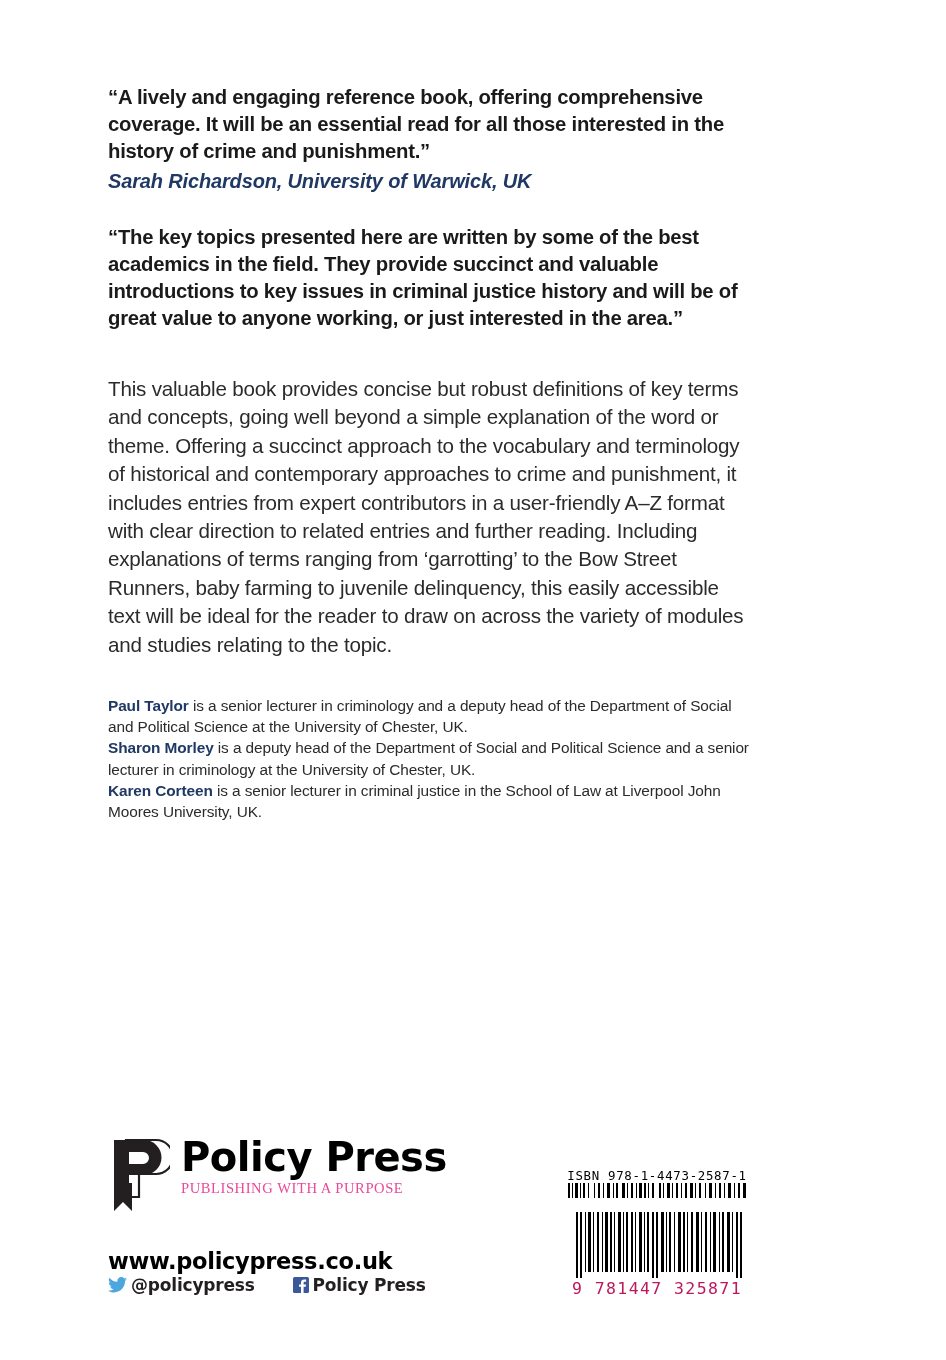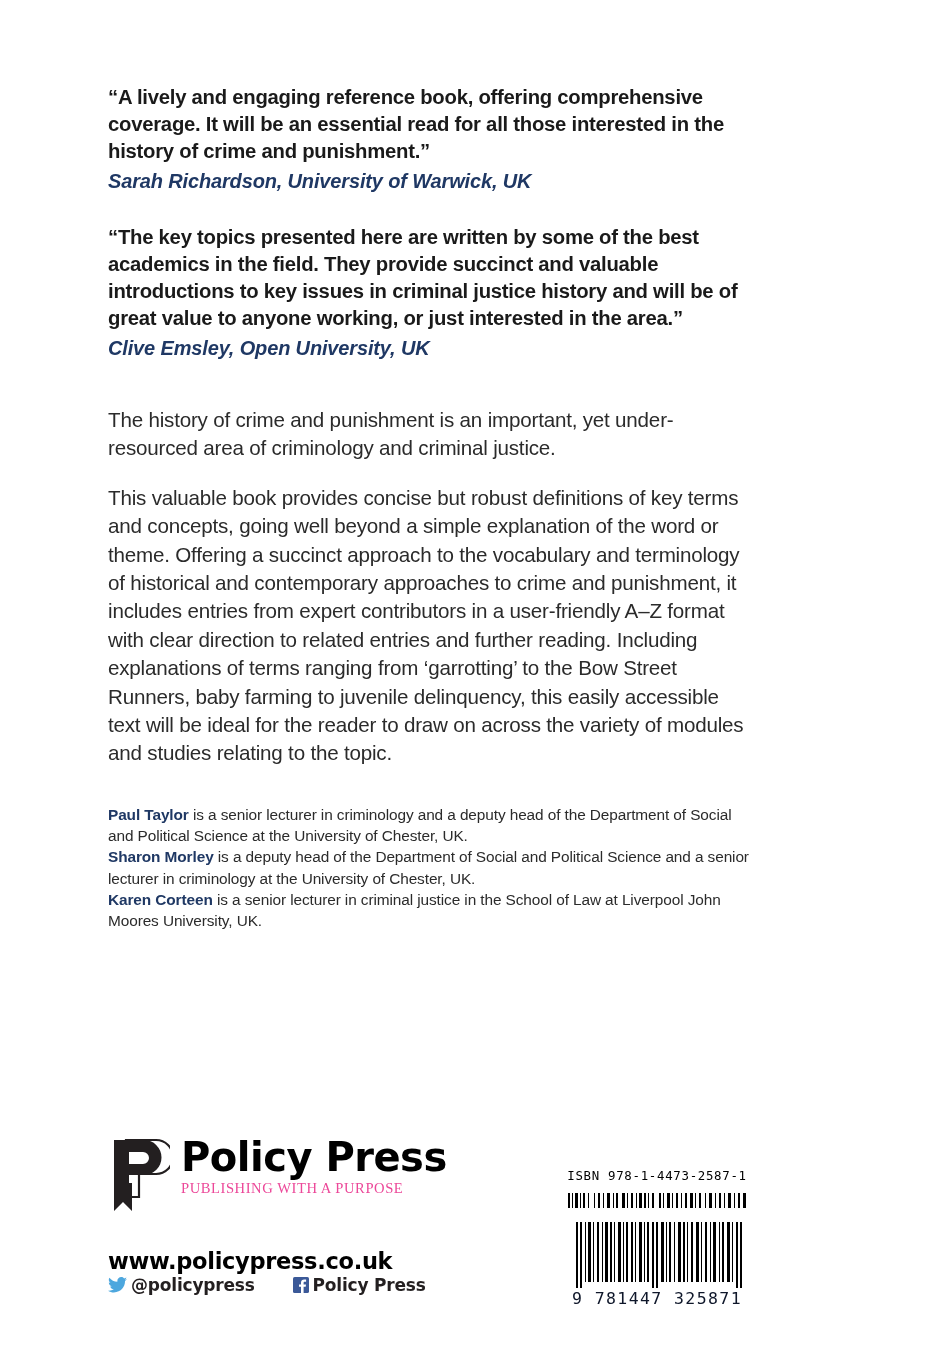--- a/index.html
+++ b/index.html
@@ -179,55 +179,53 @@
     width: 190px;
   }
 
   .isbn-text {
     font-family: "DejaVu Sans Mono", monospace;
     font-size: 12.4px;
     color: #000;
     letter-spacing: 0.7px;
     text-align: center;
     white-space: nowrap;
-    margin-bottom: 10px;
+    margin-bottom: 0;
   }
 
   .isbn-bars { width: 190px; height: 15px; display: block; }
   .ean-bars  { width: 190px; height: 66px; display: block; margin-top: 14px; }
 
   .ean-digits {
     font-family: "DejaVu Sans Mono", monospace;
     font-size: 16.5px;
-    color: #0f172a;
+    color: #be185d;
     letter-spacing: 1.4px;
     text-align: center;
     white-space: nowrap;
     margin-top: 1px;
   }
 </style>
 </head>
 <body>
 
 <div class="page">
 
   <div class="content">
 
     <div class="quote-block">
       <div class="quote-text">“A lively and engaging reference book, offering comprehensive coverage. It will be an essential read for all those interested in the history of crime and punishment.”</div>
       <div class="quote-attrib">Sarah Richardson, University of Warwick, UK</div>
     </div>
 
     <div class="quote-block second">
       <div class="quote-text">“The key topics presented here are written by some of the best academics in the field. They provide succinct and valuable introductions to key issues in criminal justice history and will be of great value to anyone working, or just interested in the area.”</div>
-      <div class="quote-attrib">Clive Emsley, Open University, UK</div>
     </div>
 
     <div class="blurb">
-      <p class="first-para">The history of crime and punishment is an important, yet under-resourced area of criminology and criminal justice.</p>
       <p class="second-para">This valuable book provides concise but robust definitions of key terms and concepts, going well beyond a simple explanation of the word or theme. Offering a succinct approach to the vocabulary and terminology of historical and contemporary approaches to crime and punishment, it includes entries from expert contributors in a user-friendly A–Z format with clear direction to related entries and further reading. Including explanations of terms ranging from  ‘garrotting’ to the Bow Street Runners, baby farming to juvenile delinquency, this  easily accessible text will be ideal for the reader to draw on across the variety of modules and studies relating to the topic.</p>
     </div>
 
     <div class="bios">
       <p><span class="name">Paul Taylor</span><span> is a senior lecturer in criminology and a deputy head of the Department of Social and Political Science at the University of Chester, UK.</span></p>
       <p><span class="name">Sharon Morley</span><span> is a deputy head of the Department of Social and Political Science and a senior lecturer in criminology at the University of Chester, UK.</span></p>
       <p><span class="name">Karen Corteen</span><span> is a senior lecturer in criminal justice in the School of Law at Liverpool John Moores University, UK.</span></p>
     </div>
 
   </div>

